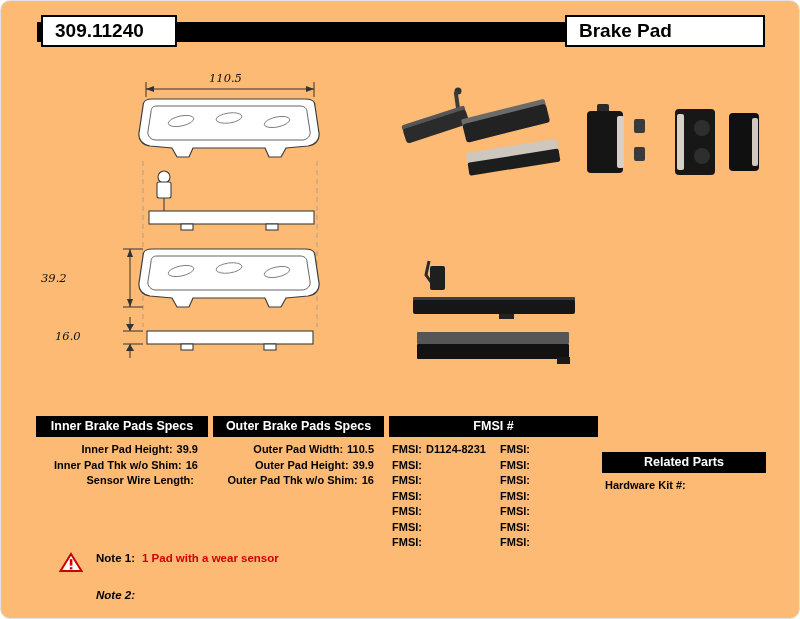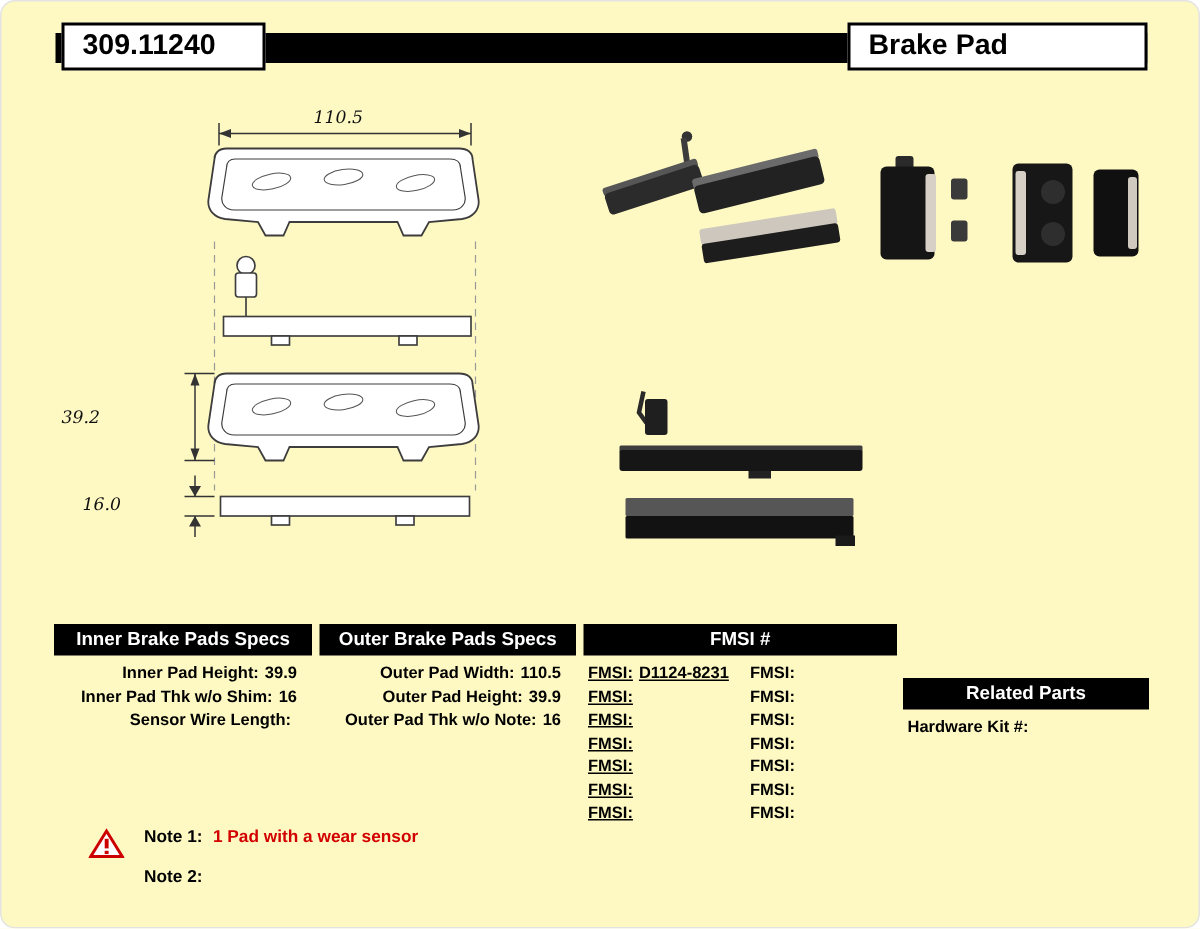--- a/index.html
+++ b/index.html
@@ -1,17 +1,17 @@
 <!DOCTYPE html>
 <html><head>
 <meta charset="utf-8">
 <style>
   html,body{margin:0;padding:0;background:#fff;}
   .page{
-    position:relative;width:800px;height:619px;background:#fef9c3;
+    position:relative;width:800px;height:619px;background:#fdba74;
     font-family:"Liberation Sans",sans-serif;color:#000;
     border:1px solid #e3e3e3;border-radius:10px;box-sizing:border-box;overflow:hidden;
   }
   
   .header{position:absolute;top:14px;left:36px;right:34px;height:34px;}
   .header-bar{position:absolute;top:7px;left:0;right:0;height:20px;background:#000;}
   .header-box{
     position:absolute;top:0;background:#fff;border:2px solid #000;
     font-size:19px;font-weight:bold;line-height:24px;padding:2px 12px;white-space:nowrap;
   }
@@ -35,29 +35,29 @@
   .col-related{left:601px;width:164px;margin-top:36px;}
   .spec-header{
     background:#000;color:#fff;text-align:center;font-weight:bold;
     font-size:12.5px;padding:3px 0 4px;
   }
   .spec-rows{margin-top:5px;font-size:11px;font-weight:bold;}
   .spec-row{line-height:15.5px;white-space:nowrap;}
   .align-right .spec-row{text-align:right;padding-right:10px;}
   .val{margin-left:4px;}
   .fmsi-row{display:flex;line-height:15.5px;white-space:nowrap;}
-  .fmsi-cell.first{width:108px;padding-left:3px;text-decoration:underline;}
+  .fmsi-cell.first{width:108px;padding-left:3px;}
   .related-row{padding-left:3px;line-height:15.5px;white-space:nowrap;}
   
   .notes{position:absolute;left:58px;top:551px;}
   .note1{display:flex;align-items:flex-start;}
   .warn-icon{width:24px;height:21px;margin-right:13px;}
   .note-label{font-size:11.5px;font-weight:bold;margin-right:7px;}
   .note-red{font-size:11.5px;font-weight:bold;color:#d20000;}
-  .note2{margin-top:6px;padding-left:37px;font-size:11.5px;font-weight:bold;}
+  .note2{margin-top:16px;padding-left:37px;font-size:11.5px;font-weight:bold;font-style:italic;}
 </style>
 <title>309.11240 Brake Pad</title></head>
 <body>
 
 <div class="page">
 
   <div class="header">
     <div class="header-bar"></div>
     <div class="header-box left">309.11240</div>
     <div class="header-box right">Brake Pad</div>
@@ -183,21 +183,21 @@
       <div class="spec-row"><span>Inner Pad Thk w/o Shim:</span><span class="val">16</span></div>
       <div class="spec-row"><span>Sensor Wire Length:</span><span class="val"></span></div>
     </div>
   </div>
 
   <div class="spec-col col-outer">
     <div class="spec-header">Outer Brake Pads Specs</div>
     <div class="spec-rows align-right">
       <div class="spec-row"><span>Outer Pad Width:</span><span class="val">110.5</span></div>
       <div class="spec-row"><span>Outer Pad Height:</span><span class="val">39.9</span></div>
-      <div class="spec-row"><span>Outer Pad Thk w/o Note:</span><span class="val">16</span></div>
+      <div class="spec-row"><span>Outer Pad Thk w/o Shim:</span><span class="val">16</span></div>
     </div>
   </div>
 
   <div class="spec-col col-fmsi">
     <div class="spec-header">FMSI #</div>
     <div class="spec-rows">
       <div class="fmsi-row">
         <div class="fmsi-cell first"><span>FMSI:</span><span class="val">D1124-8231</span></div>
         <div class="fmsi-cell second"><span>FMSI:</span><span class="val"></span></div>
       </div>

